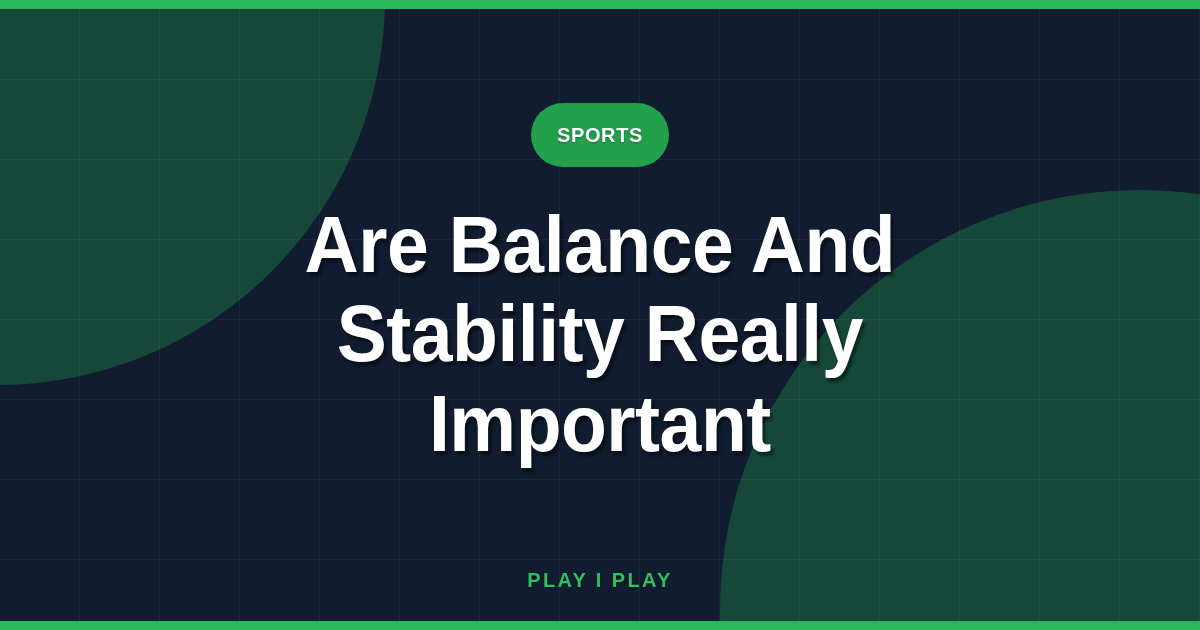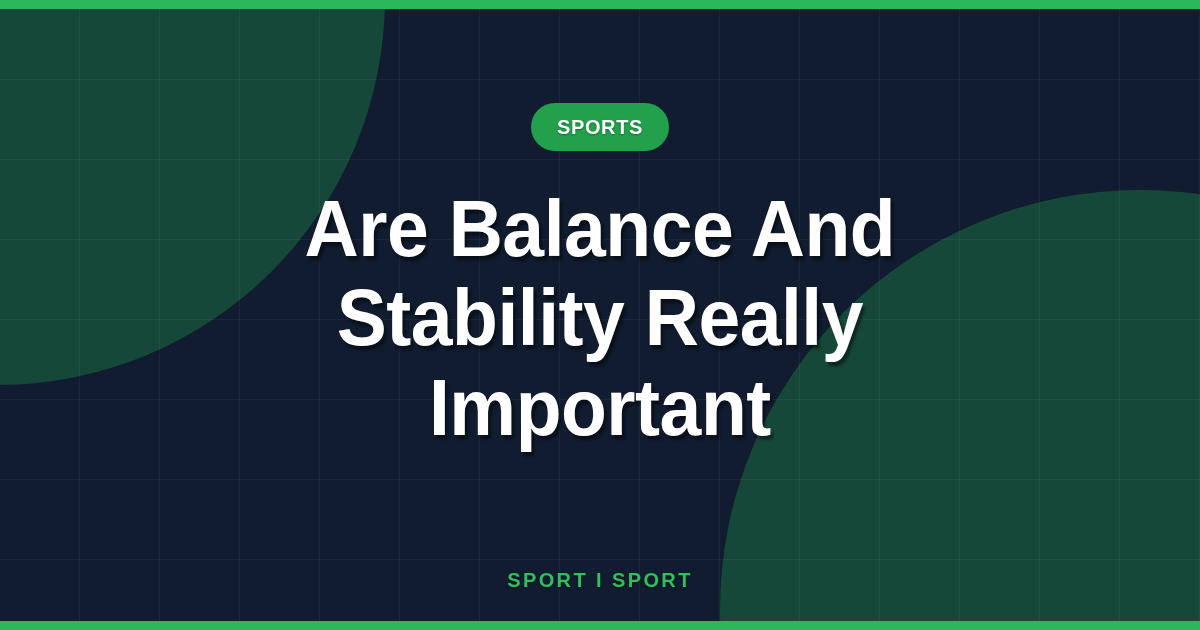--- a/index.html
+++ b/index.html
@@ -71,21 +71,21 @@
     justify-content: flex-start;
     padding-top: 103px;
     box-sizing: border-box;
   }
 
   #category-badge {
     display: inline-flex;
     align-items: center;
     justify-content: center;
     height: 40px;
-    padding: 4px 26px;
+    padding: 12px 26px;
     border-radius: 999px;
     background: #22a04c;
     color: #ffffff;
     font-size: 20px;
     font-weight: bold;
     letter-spacing: 0.6px;
     line-height: 1;
     white-space: nowrap;
     text-shadow: 0 1px 2px rgba(0,0,0,0.30);
   }
@@ -140,15 +140,15 @@
     <div id="category-badge">SPORTS</div>
 
     <h1 id="headline">
       <span class="hl-line">Are Balance And</span>
       <span class="hl-line">Stability Really</span>
       <span class="hl-line">Important</span>
     </h1>
 
   </div>
 
-  <div id="site-name">SPORT I SPORT</div>
+  <div id="site-name">PLAY I PLAY</div>
 
 </div>
 
 </body></html>

